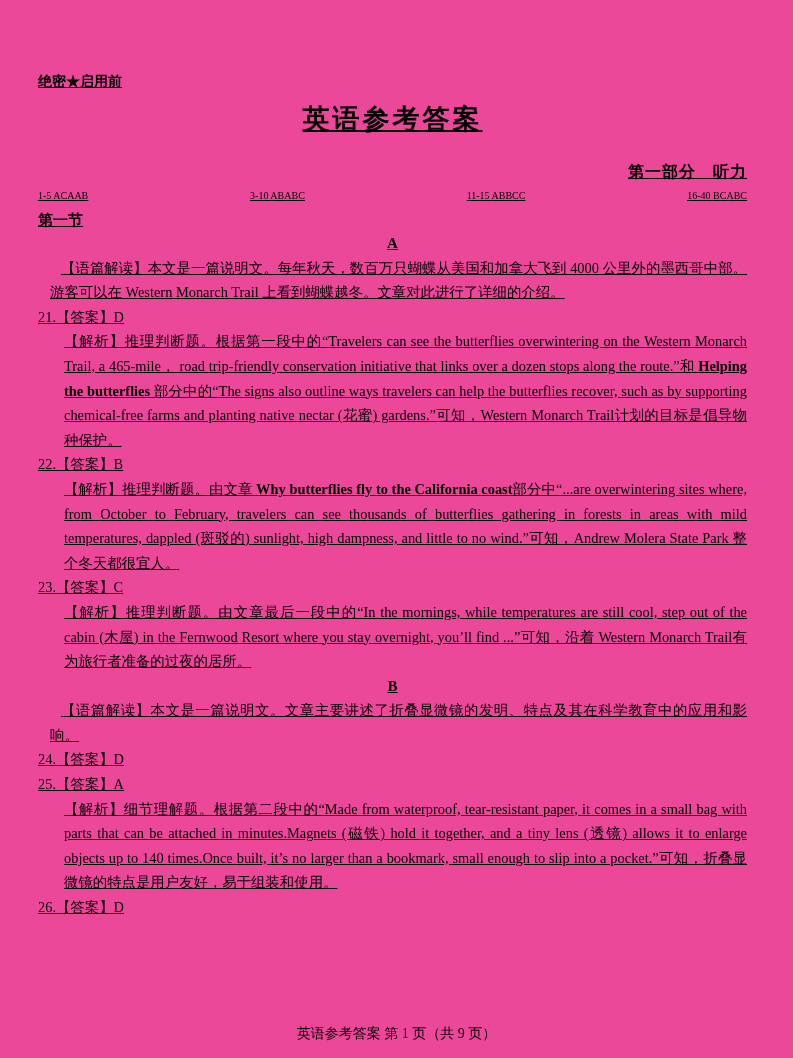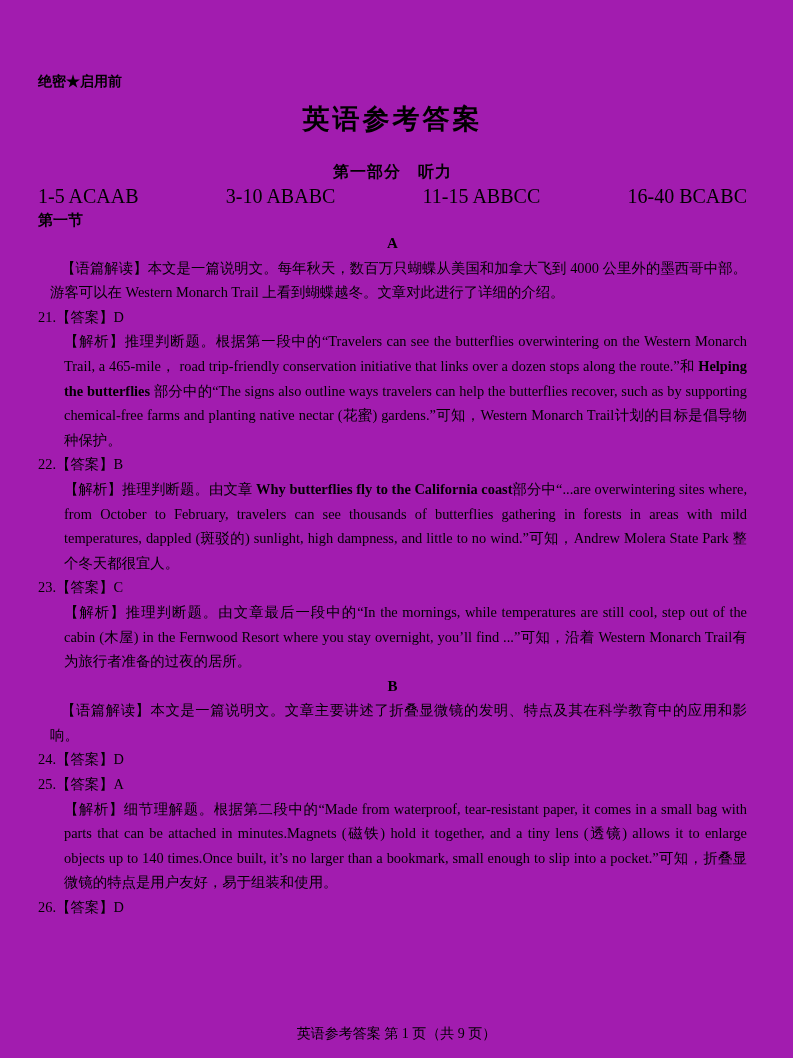--- a/index.html
+++ b/index.html
@@ -7,40 +7,41 @@
     width: 793px; height: 1058px;
     font-family: "Liberation Serif", "DejaVu Serif", serif;
     color: #000;
   }
   .sheet {
     position: relative;
     width: 793px; height: 1058px;
     box-sizing: border-box;
     padding: 74px 46px 0 38px;
     overflow: hidden;
-    background: #a21caf;
+    background: #ec4899;
+    text-decoration: underline;
   }
   .security { font-size: 14px; font-weight: bold; line-height: 16px; }
   .title {
     margin: 7px 0 0 0; text-align: center;
     font-size: 23px; font-weight: bold; letter-spacing: 1px;
   }
   .subtitle {
     margin: 11px 0 0 0; text-align: center;
     font-size: 27px; font-weight: bold; letter-spacing: 3px;
   }
   .part-heading {
-    margin-top: 25px; text-align: center;
+    margin-top: 25px; text-align: right;
     font-size: 16px; font-weight: bold; letter-spacing: 1px;
   }
   .part-heading.second { margin-top: 2px; }
   .answers-row {
     margin-top: 4px;
     display: flex; justify-content: space-between;
-    font-size: 20px; line-height: 18px;
+    font-size: 10px; line-height: 18px;
   }
   .section-label { margin-top: 5px; font-size: 15px; font-weight: bold; line-height: 21px; }
   .passage-label { text-align: center; font-size: 15px; font-weight: bold; line-height: 24.6px; }
   .overview {
     margin: 0 0 0 12px; text-indent: 11px;
     font-size: 14.4px; line-height: 24.6px; text-align: justify;
   }
   .answer-line { font-size: 14.4px; line-height: 24.6px; }
   .analysis {
     margin: 0 0 0 26px;

